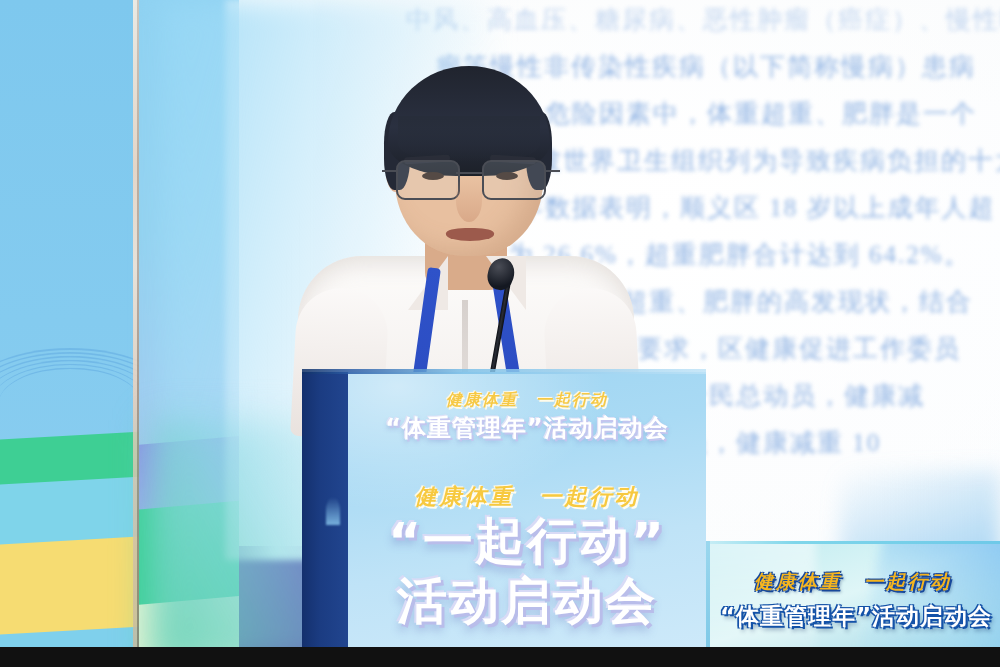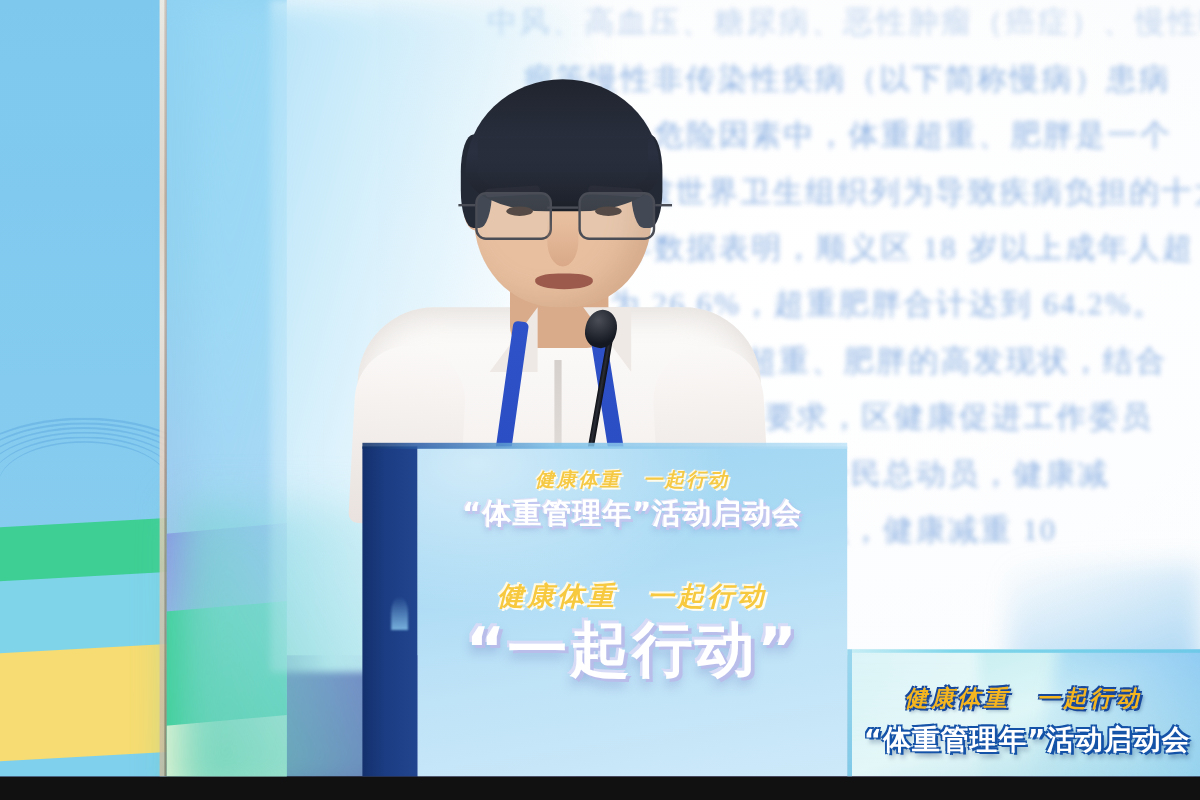--- a/index.html
+++ b/index.html
@@ -437,20 +437,21 @@
   <div class="podium">
     <div class="podium-side"></div>
     <div class="podium-front"></div>
     <div class="podium-top-edge"></div>
 
     <div class="p-line1">健康体重　一起行动</div>
     <div class="p-line2">“体重管理年”活动启动会</div>
 
     <div class="p-big1">健康体重　一起行动</div>
     <div class="p-big2">“一起行动”</div>
+    <div class="p-big3">活动启动会</div>
   </div>
 
   <div class="bottom-band">
     <div class="bb-topline"></div>
     <div class="bb-leftedge"></div>
     <div class="bb-line1">健康体重　一起行动</div>
     <div class="bb-line2">“体重管理年”活动启动会</div>
   </div>
 
 </div>

